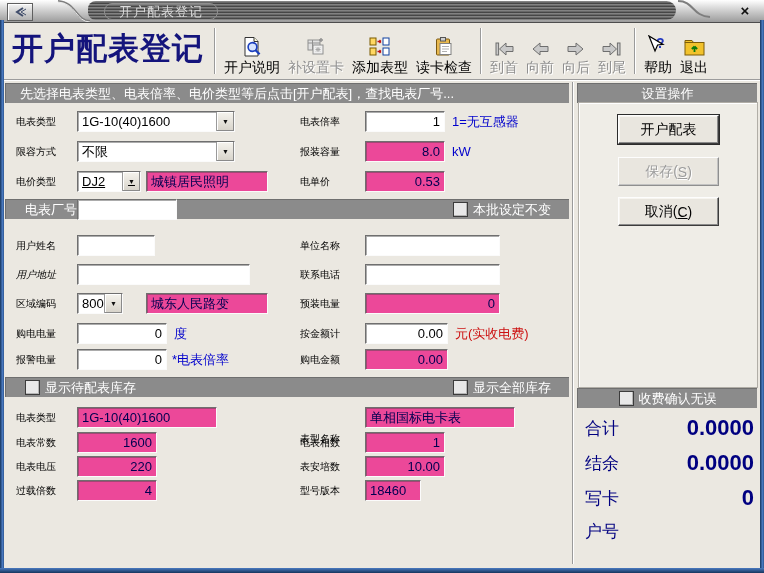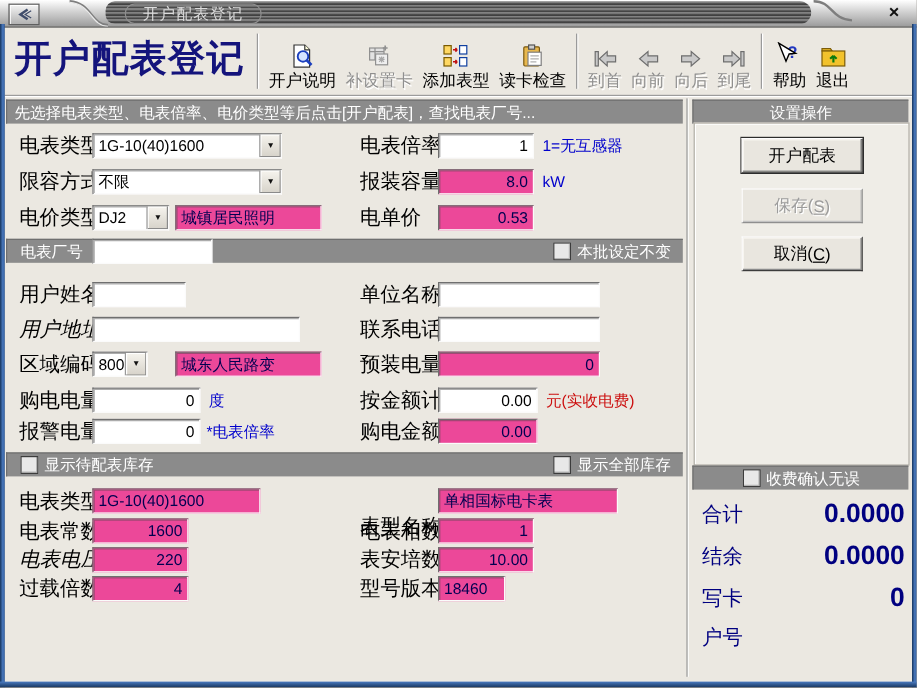--- a/index.html
+++ b/index.html
@@ -28,23 +28,23 @@
   .toolbar{position:absolute;left:4px;top:23px;right:4px;height:56px;display:flex;align-items:center;
     border-bottom:1px solid #9c9c9c;box-shadow:0 1px 0 #fff;background:#ebe8e1;}
   .app-title{font-size:31px;font-weight:bold;color:#14147c;padding:0 6px 4px 8px;letter-spacing:1px;white-space:nowrap;}
   .vsep{width:0;border-left:1px solid #9a9a9a;border-right:1px solid #ffffff;height:46px;margin:0 4px;}
   .tbtn{display:flex;flex-direction:column;align-items:center;justify-content:flex-end;height:52px;
     padding:0 4px;font-size:14px;color:#000;background:none;border:none;white-space:nowrap;}
   .tbtn .ic{height:25px;display:flex;align-items:flex-end;margin-bottom:1px;}
   .tbtn.disabled{color:#8f8f8f;text-shadow:1px 1px 0 #fff;}
   
   .gbar{position:absolute;background:#8b8b8b;color:#fff;font-size:13px;display:flex;align-items:center;
-    box-sizing:border-box;padding:0 6px;height:20px;border-top:1px solid #6f6f6f;border-left:1px solid #6f6f6f;}
-  
-  .lbl{position:absolute;font-size:17px;color:#000;line-height:21px;height:21px;white-space:nowrap;}
+    box-sizing:border-box;padding:0 14px;height:20px;border-top:1px solid #6f6f6f;border-left:1px solid #6f6f6f;}
+  
+  .lbl{position:absolute;font-size:10px;color:#000;line-height:21px;height:21px;white-space:nowrap;}
   .fld{position:absolute;box-sizing:border-box;height:21px;font-size:13px;line-height:18px;background:#fff;color:#000;
     border:1px solid;border-color:#6f6f6f #fbfbfb #fbfbfb #6f6f6f;box-shadow:inset 1px 1px 0 rgba(70,70,70,.45);
     padding:1px 4px;white-space:nowrap;overflow:hidden;}
   .ro{background:#ec4899;color:#000050;}
   .num{text-align:right;}
   .combo{padding:0;display:flex;}
   .combo .cval{flex:1;padding:1px 4px;overflow:hidden;}
   .dd{width:17px;background:linear-gradient(#f6f4ee,#d6d2c9);border-left:1px solid #9a9a9a;
     box-shadow:inset -1px -1px 0 #8a8a8a,inset 1px 1px 0 #fff;display:flex;align-items:center;justify-content:center;
     font-size:7px;color:#111;}
@@ -234,21 +234,21 @@
   <div class="lbl" style="left:16px;top:141px;">限容方式</div>
   <div class="fld combo" style="left:77px;top:141px;width:158px;">
     <span class="cval">不限</span>
     <span class="dd">▼</span>
   </div>
   <div class="lbl" style="left:300px;top:141px;">报装容量</div>
   <div class="fld ro num" style="left:365px;top:141px;width:80px;">8.0</div>
   <div class="note-b" style="left:452px;top:141px;">kW</div>
 
   <div class="lbl" style="left:16px;top:171px;">电价类型</div>
-  <div class="fld combo" style="left:77px;top:171px;width:64px;">
+  <div class="fld combo" style="left:77px;top:171px;width:64px;text-decoration:underline;">
     <span class="cval">DJ2</span>
     <span class="dd">▼</span>
   </div>
   <div class="fld ro" style="left:146px;top:171px;width:122px;">城镇居民照明</div>
   <div class="lbl" style="left:300px;top:171px;">电单价</div>
   <div class="fld ro num" style="left:365px;top:171px;width:80px;">0.53</div>
 
   <div class="gbar" style="left:5px;top:199px;width:564px;">
     <span style="margin-left:5px;">电表厂号</span>
     <span style="flex:1;"></span>
@@ -306,21 +306,21 @@
   <div class="lbl" style="left:16px;top:407px;">电表类型</div>
   <div class="fld ro" style="left:77px;top:407px;width:140px;">1G-10(40)1600</div>
   <div class="lbl" style="left:300px;top:428px;">表型名称</div>
   <div class="fld ro" style="left:365px;top:407px;width:150px;">单相国标电卡表</div>
 
   <div class="lbl" style="left:16px;top:432px;">电表常数</div>
   <div class="fld ro num" style="left:77px;top:432px;width:80px;">1600</div>
   <div class="lbl" style="left:300px;top:432px;">电表相数</div>
   <div class="fld ro num" style="left:365px;top:432px;width:80px;">1</div>
 
-  <div class="lbl" style="left:16px;top:456px;font-style:italic;">电表电压</div>
+  <div class="lbl" style="left:16px;top:456px;">电表电压</div>
   <div class="fld ro num" style="left:77px;top:456px;width:80px;">220</div>
   <div class="lbl" style="left:300px;top:456px;">表安培数</div>
   <div class="fld ro num" style="left:365px;top:456px;width:80px;padding-left:8px;">10.00</div>
 
   <div class="lbl" style="left:16px;top:480px;">过载倍数</div>
   <div class="fld ro num" style="left:77px;top:480px;width:80px;">4</div>
   <div class="lbl" style="left:300px;top:480px;">型号版本</div>
   <div class="fld ro" style="left:365px;top:480px;width:56px;">18460</div>
 
   <div class="pgroup"></div>

